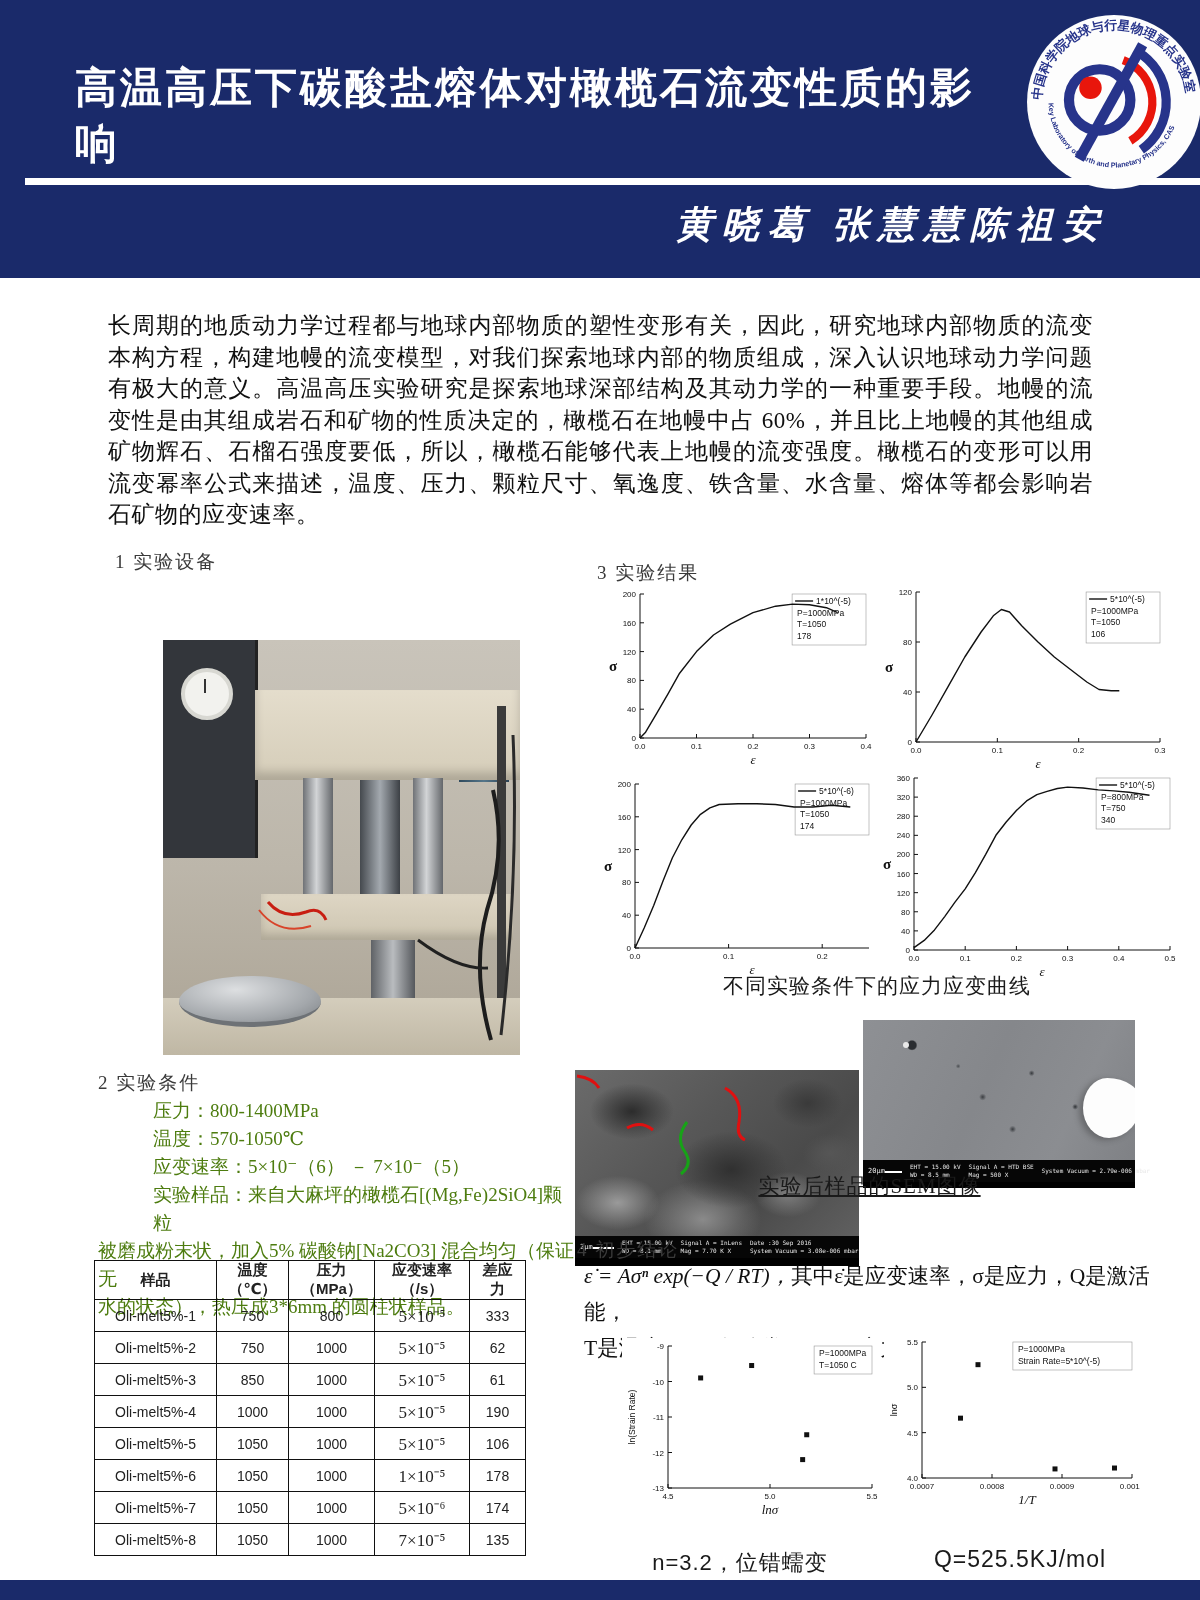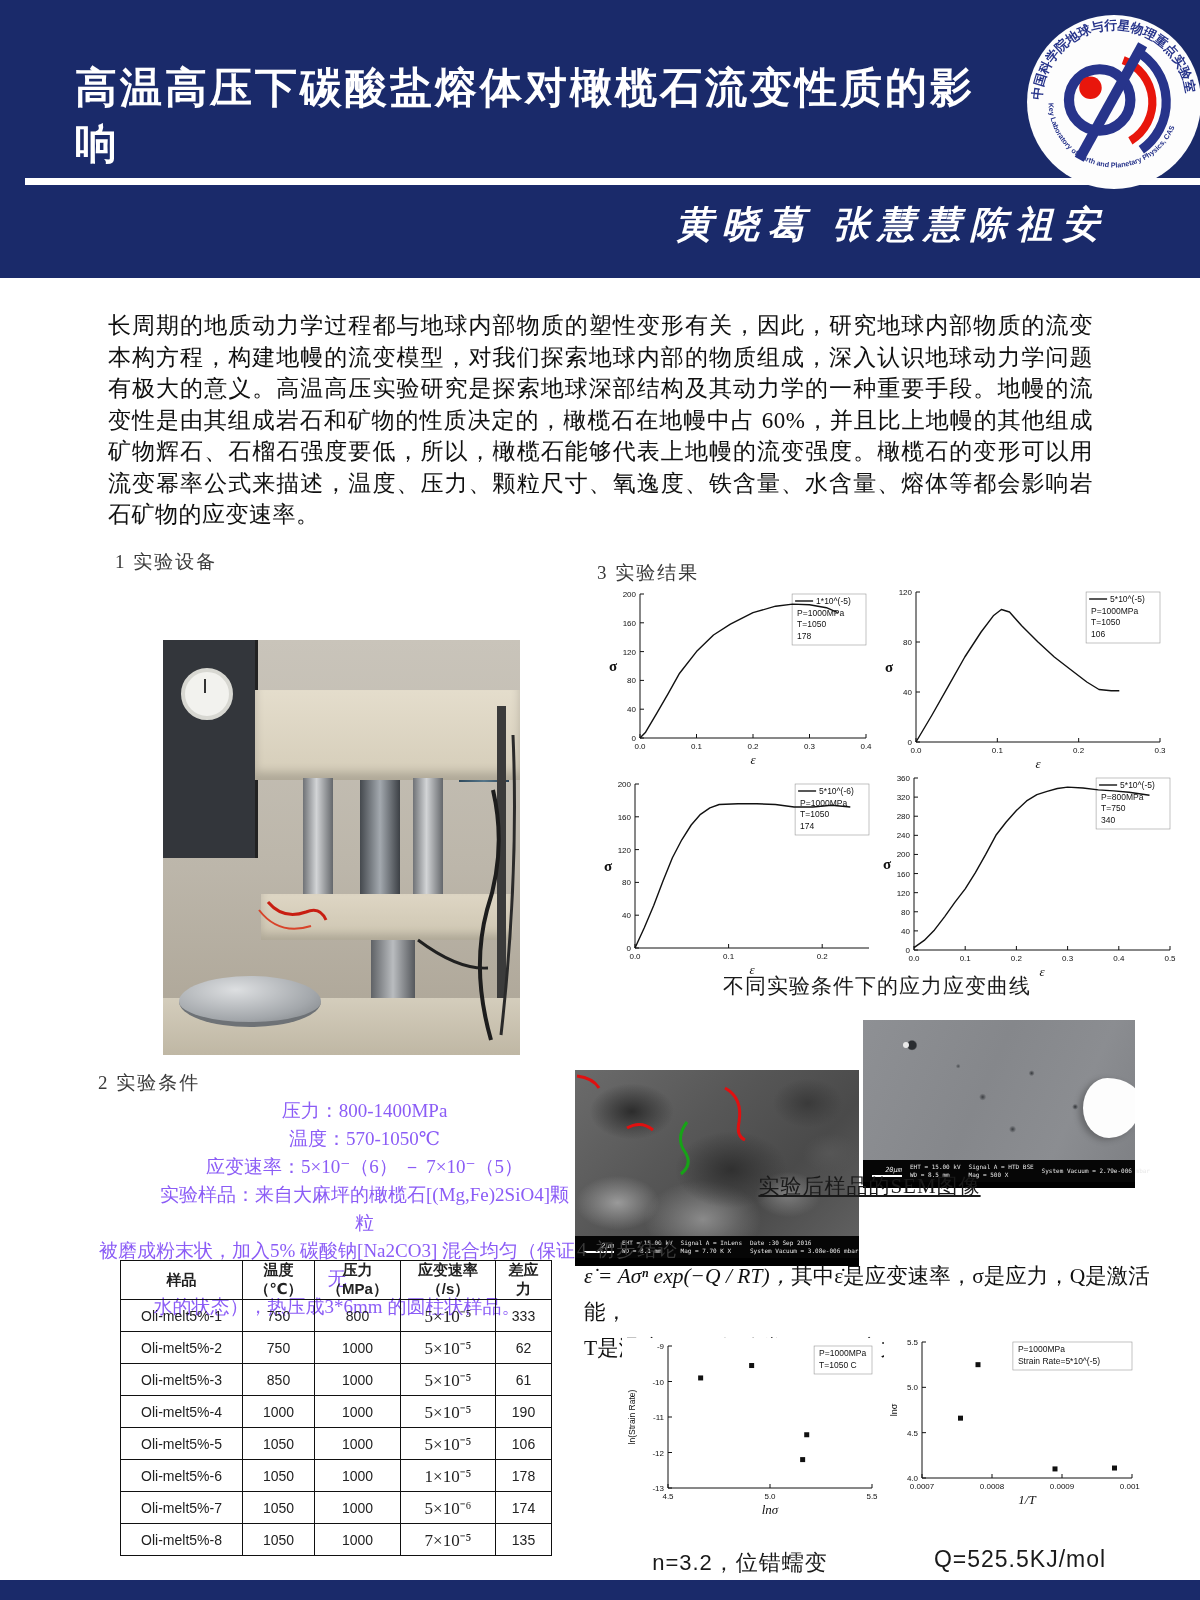--- a/index.html
+++ b/index.html
@@ -15,21 +15,21 @@
   .hdr-logo{position:absolute;top:14px;right:34px;width:176px;height:176px;}
   .footer-bar{position:absolute;left:0;bottom:0;width:1200px;height:20px;background:#1a2a6a;}
   
   .intro{position:absolute;left:108px;top:310px;width:985px;font-size:23px;line-height:31.5px;
          color:#101010;text-align:justify;letter-spacing:0.5px;}
   .sec-head{position:absolute;font-size:19px;color:#3a3a3a;letter-spacing:2px;}
   .s1-head{left:115px;top:549px;}
   .s1-body{position:absolute;left:98px;top:576px;width:472px;font-size:19px;line-height:27px;
            color:#222;text-indent:56px;}
   .s2-head{left:98px;top:1070px;}
-  .s2-body{position:absolute;left:98px;top:1097px;width:478px;font-size:19px;line-height:28px;color:#8b5cf6;text-align:center;}
+  .s2-body{position:absolute;left:98px;top:1097px;width:478px;font-size:19px;line-height:28px;color:#4d7c0f;}
   .cond-line{display:block;}
   .cond-line.ind{padding-left:55px;}
   
   .photo{position:absolute;left:163px;top:640px;width:357px;height:415px;overflow:hidden;
          background:linear-gradient(180deg,#c9c4ba 0%,#bcb6aa 55%,#aba394 100%);}
   .photo div{position:absolute;}
   .ph-cabinet{left:0;top:6;width:92px;height:218px;background:#33363b;border-right:3px solid #222;}
   .ph-gauge{left:18px;top:28px;width:44px;height:44px;border-radius:50%;background:#f2f2ee;border:4px solid #d8d8d2;}
   .ph-gauge:after{content:"";position:absolute;left:19px;top:7px;width:2px;height:14px;background:#333;}
   .ph-bluecyl{left:296px;top:56px;width:50px;height:86px;background:linear-gradient(90deg,#2f4a5d,#557589,#2b4254);}
@@ -38,21 +38,21 @@
   .ph-col.l{left:140px;} .ph-col.r{left:250px;}
   .ph-ccyl{left:197px;top:140px;width:40px;height:118px;background:linear-gradient(90deg,#45494e,#a3a9af 50%,#3c4045);}
   .ph-platen{left:98px;top:254px;width:252px;height:46px;background:linear-gradient(180deg,#ded6c4,#cdc5b1);box-shadow:inset 0 -6px 8px rgba(0,0,0,.15);}
   .ph-lcyl{left:208px;top:300px;width:44px;height:64px;background:linear-gradient(90deg,#5f6266,#b9bcbf 50%,#55585c);}
   .ph-base{left:0;top:358px;width:357px;height:57px;background:linear-gradient(180deg,#d4cdbc,#bfb7a4);}
   .ph-disc{left:16px;top:336px;width:142px;height:46px;border-radius:50%;
            background:radial-gradient(ellipse at 40% 30%,#dddfe1,#a3a7ab 65%,#7b7f83);border-bottom:5px solid #6e7276;}
   .ph-rpost{left:334px;top:66px;width:9px;height:340px;background:#3b3b3b;}
   .ph-svg{position:absolute;left:0;top:0;}
   
-  .results{position:absolute;left:120px;top:1260px;border-collapse:collapse;
+  .results{position:absolute;left:94px;top:1260px;border-collapse:collapse;
            font-family:"Liberation Sans","DejaVu Sans",sans-serif;}
   .results th,.results td{border:1.6px solid #111;text-align:center;color:#222;}
   .results th{font-size:15px;font-weight:bold;height:26px;padding:0 6px;}
   .results td{font-size:14px;height:31px;padding:0 7px;}
   .results td.sci{font-family:"Liberation Serif",serif;font-size:17px;}
   .results col.c0{width:122px}.results col.c1{width:72px}.results col.c2{width:86px}
   .results col.c3{width:95px}.results col.c4{width:56px}
   
   .s3-head{left:597px;top:560px;}
   .chart{position:absolute;background:#fff;}
@@ -80,21 +80,21 @@
   .sem-right-img{height:140px;background:
       radial-gradient(9px 9px at 18% 18%,#2a2d31 0%,#2a2d31 45%,transparent 60%),
       radial-gradient(6px 6px at 44% 55%,#3a3d41 0%,transparent 60%),
       radial-gradient(5px 5px at 62% 38%,#34373b 0%,transparent 60%),
       radial-gradient(6px 6px at 55% 78%,#3a3d41 0%,transparent 60%),
       radial-gradient(5px 5px at 78% 62%,#303337 0%,transparent 60%),
       radial-gradient(4px 4px at 35% 33%,#4a4d51 0%,transparent 60%),
       linear-gradient(115deg,#8e9094 0%,#85878b 45%,#8b8d91 75%,#7f8185 100%);}
   .sem-bar{display:flex;align-items:center;gap:8px;background:#060606;color:#e8e8e8;
            font-family:"DejaVu Sans Mono",monospace;font-size:6px;line-height:8px;padding:3px 5px;box-sizing:border-box;}
-  .sem-bar .scale{display:flex;flex-direction:column;align-items:flex-end;min-width:34px;font-style:italic;}
+  .sem-bar .scale{display:flex;flex-direction:row;align-items:center;min-width:34px;}
   .sem-bar .scale b{font-weight:normal;font-size:7px;}
   .sem-bar .scale i{display:block;width:30px;height:2px;background:#fff;margin-top:1px;}
   .sem-col{display:flex;flex-direction:column;white-space:nowrap;}
   .sem-blob{position:absolute;right:-6px;top:58px;width:58px;height:60px;background:#fdfdfd;
             border-radius:42% 58% 55% 45%/50% 40% 60% 50%;box-shadow:-4px 2px 6px rgba(0,0,0,.25);}
   .sem-dot-w{position:absolute;left:40px;top:22px;width:6px;height:6px;border-radius:50%;background:#e9e9e9;}
 </style>
 </head>
 <body>
 

